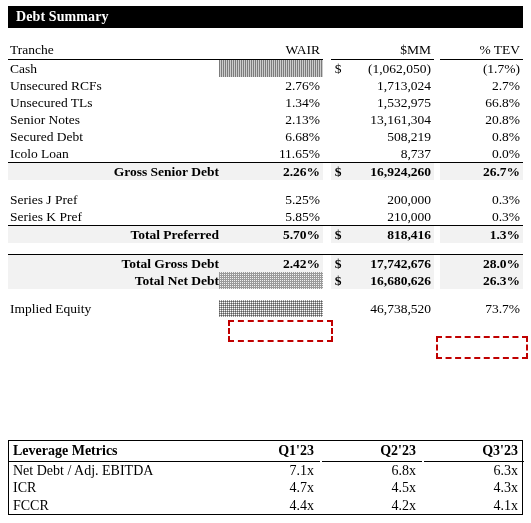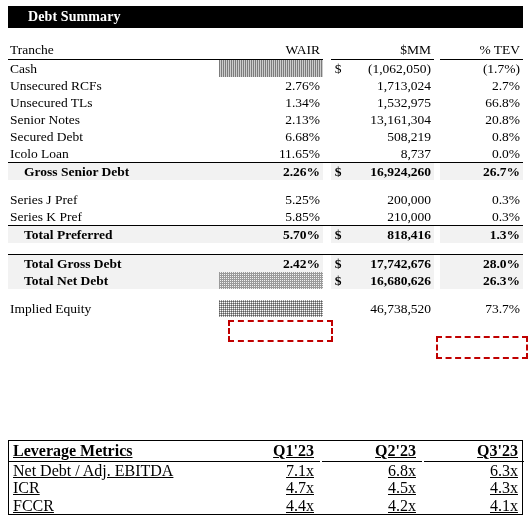--- a/index.html
+++ b/index.html
@@ -23,21 +23,21 @@
     width: 515px;
     height: 22px;
     background: #000000;
     display: flex;
     align-items: center;
   }
   .title-bar .title-text {
     color: #ffffff;
     font-size: 14px;
     font-weight: bold;
-    padding-left: 20px;
+    padding-left: 8px;
     letter-spacing: 0.1px;
   }
 
   
   .debt-table {
     position: absolute;
     left: 8px;
     top: 40px;
     width: 515px;
     border-collapse: collapse;
@@ -57,21 +57,21 @@
   col.c-wair  { width: 104px; }
   col.c-gap1  { width: 8px; }
   col.c-cur   { width: 14px; }
   col.c-mm    { width: 89px; }
   col.c-gap2  { width: 6px; }
   col.c-tev   { width: 83px; }
 
   .num { text-align: right; padding-right: 3px !important; }
   .cur { text-align: center; }
   .lbl { text-align: left; padding-left: 2px !important; }
-  .lbl-ind { text-align: left; padding-left: 16px !important; }
+  .lbl-ind { text-align: right; padding-left: 16px !important; }
 
   .hdr td {
     font-weight: normal;
     height: 19px;
     line-height: 19px;
     vertical-align: bottom;
   }
   .hdr .u { border-bottom: 1.3px solid #000; }
 
   .bold td { font-weight: bold; }
@@ -125,22 +125,21 @@
     left: 8px;
     top: 440px;
     width: 515px;
     border: 1.3px solid #000;
     box-sizing: border-box;
   }
   .lev-table {
     width: 100%;
     border-collapse: collapse;
     table-layout: fixed;
-    font-size: 16px;
-    text-decoration: underline;
+    font-size: 14px;
   }
   .lev-table td {
     padding: 0;
     height: 17px;
     line-height: 17px;
     vertical-align: bottom;
     white-space: nowrap;
   }
   col.l-label { width: 211px; }
   col.l-q     { width: 100px; }

